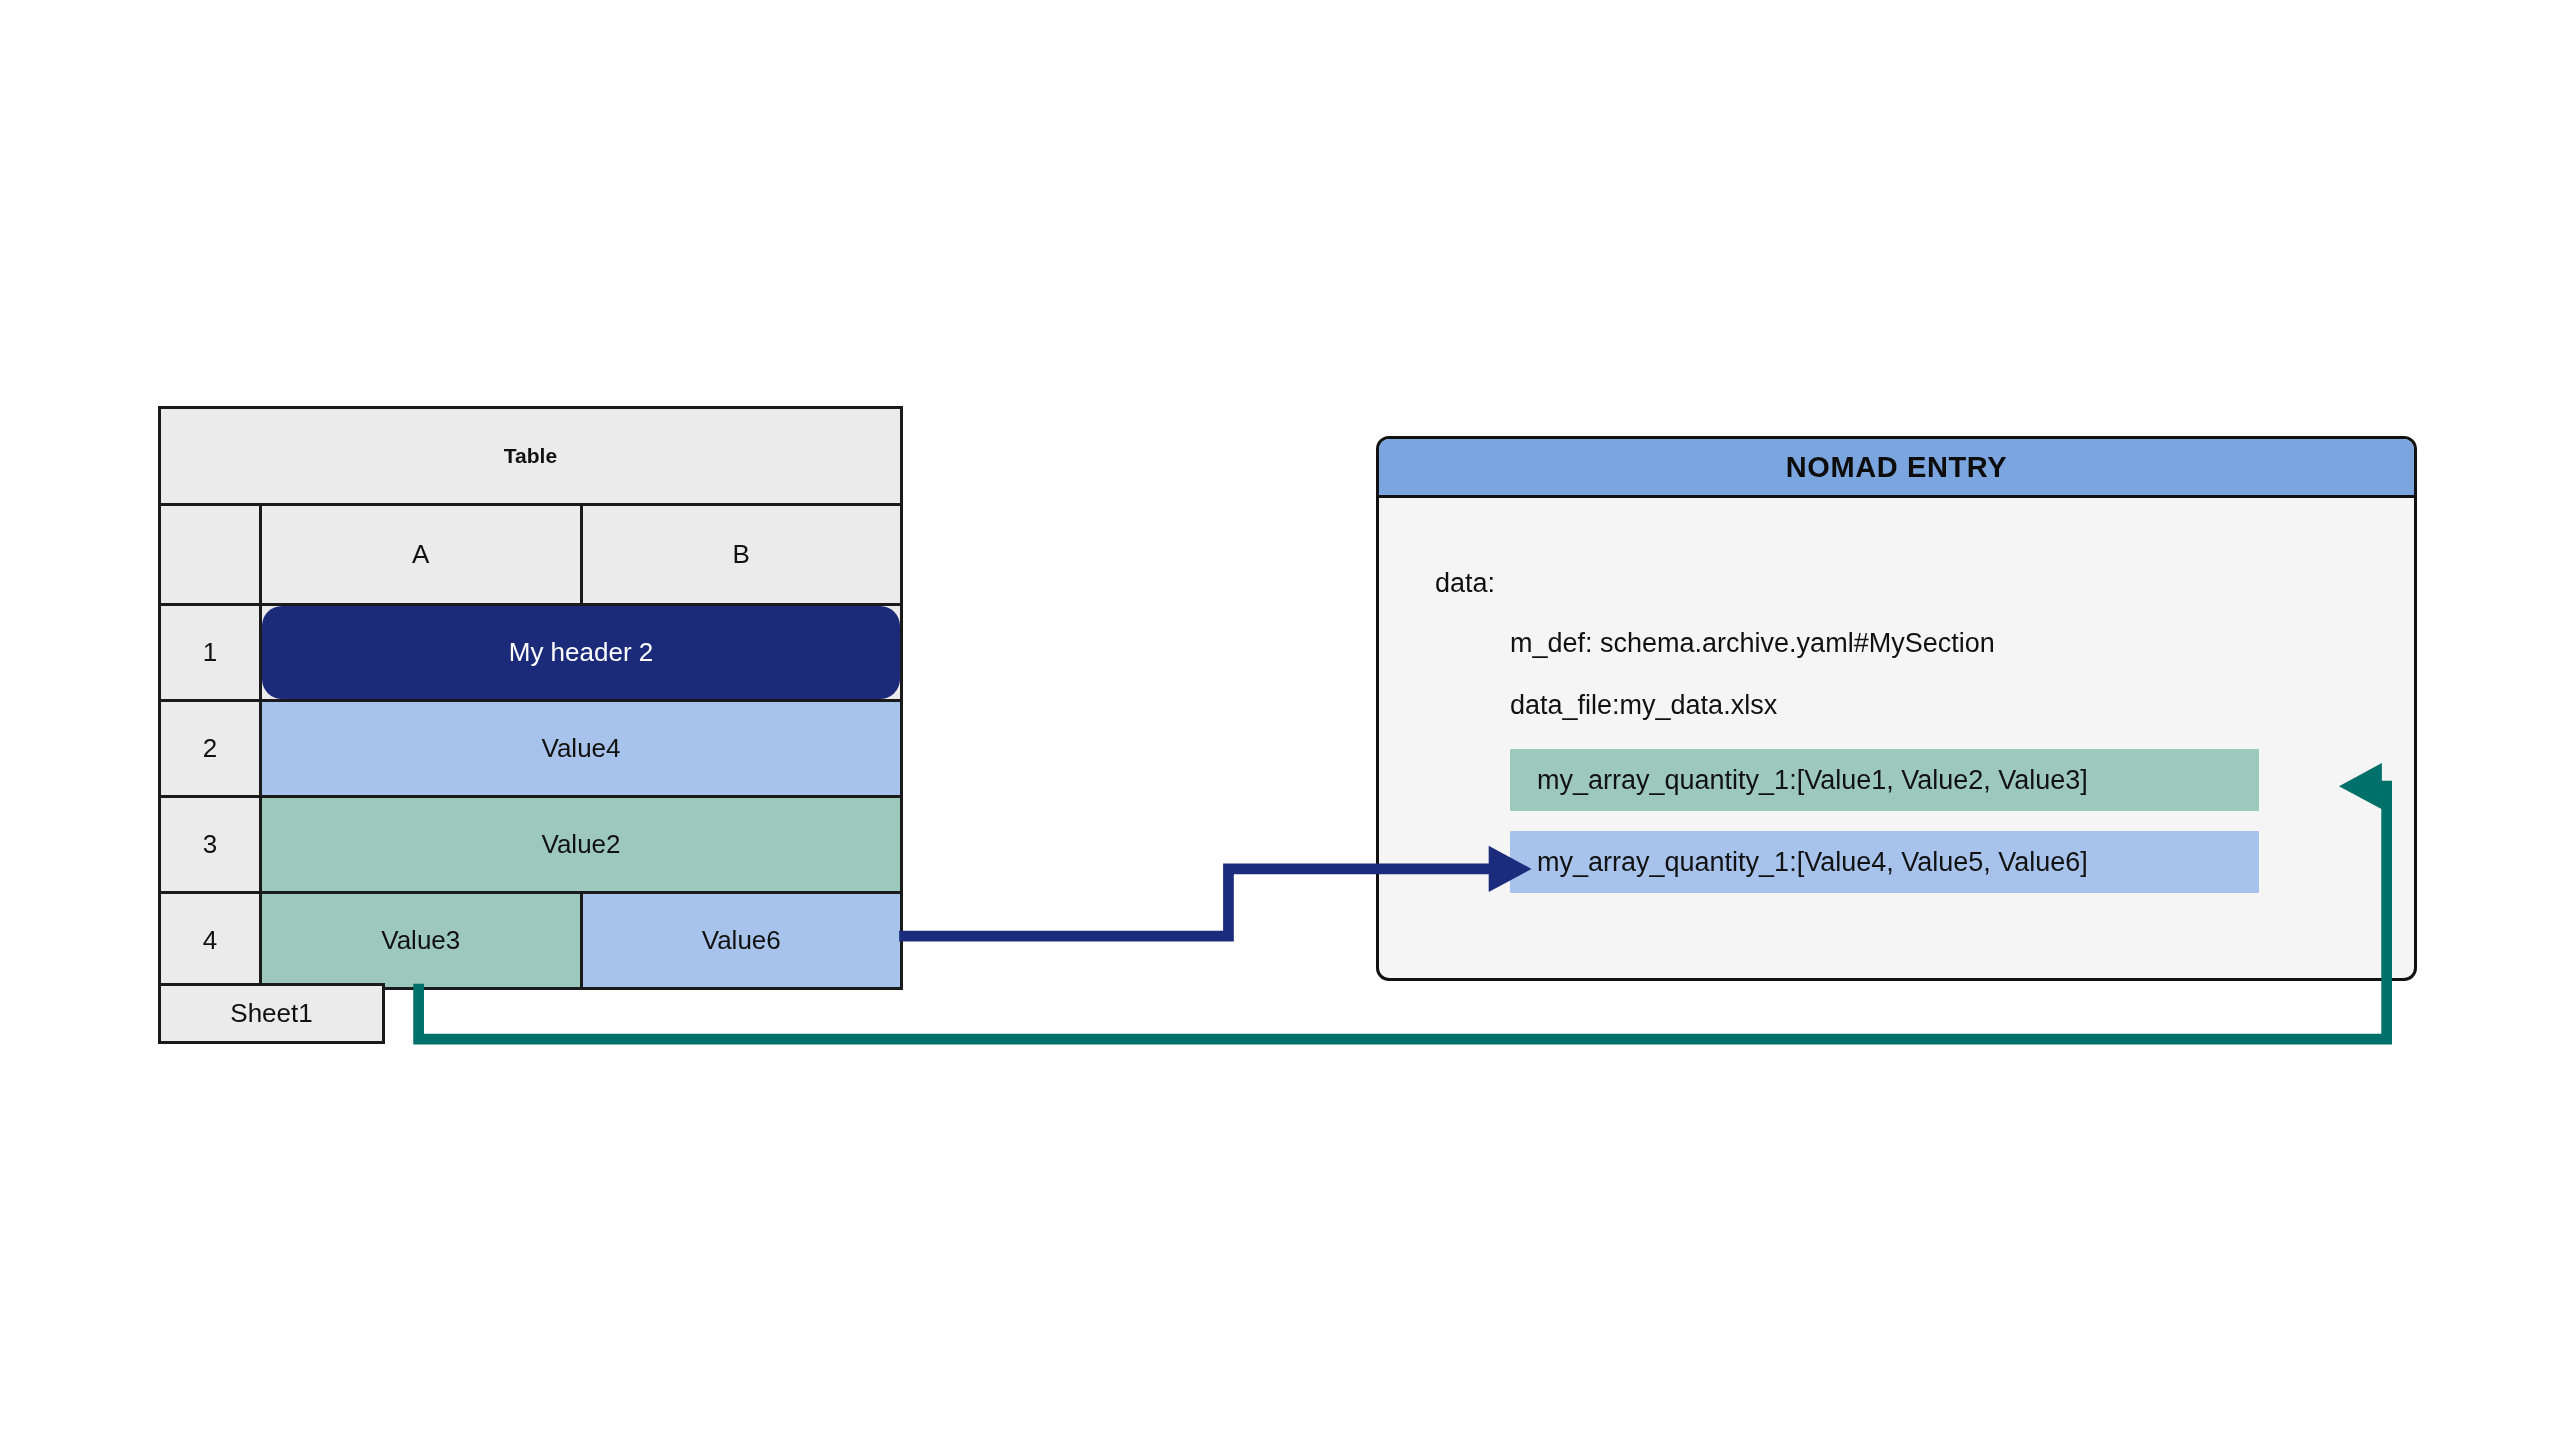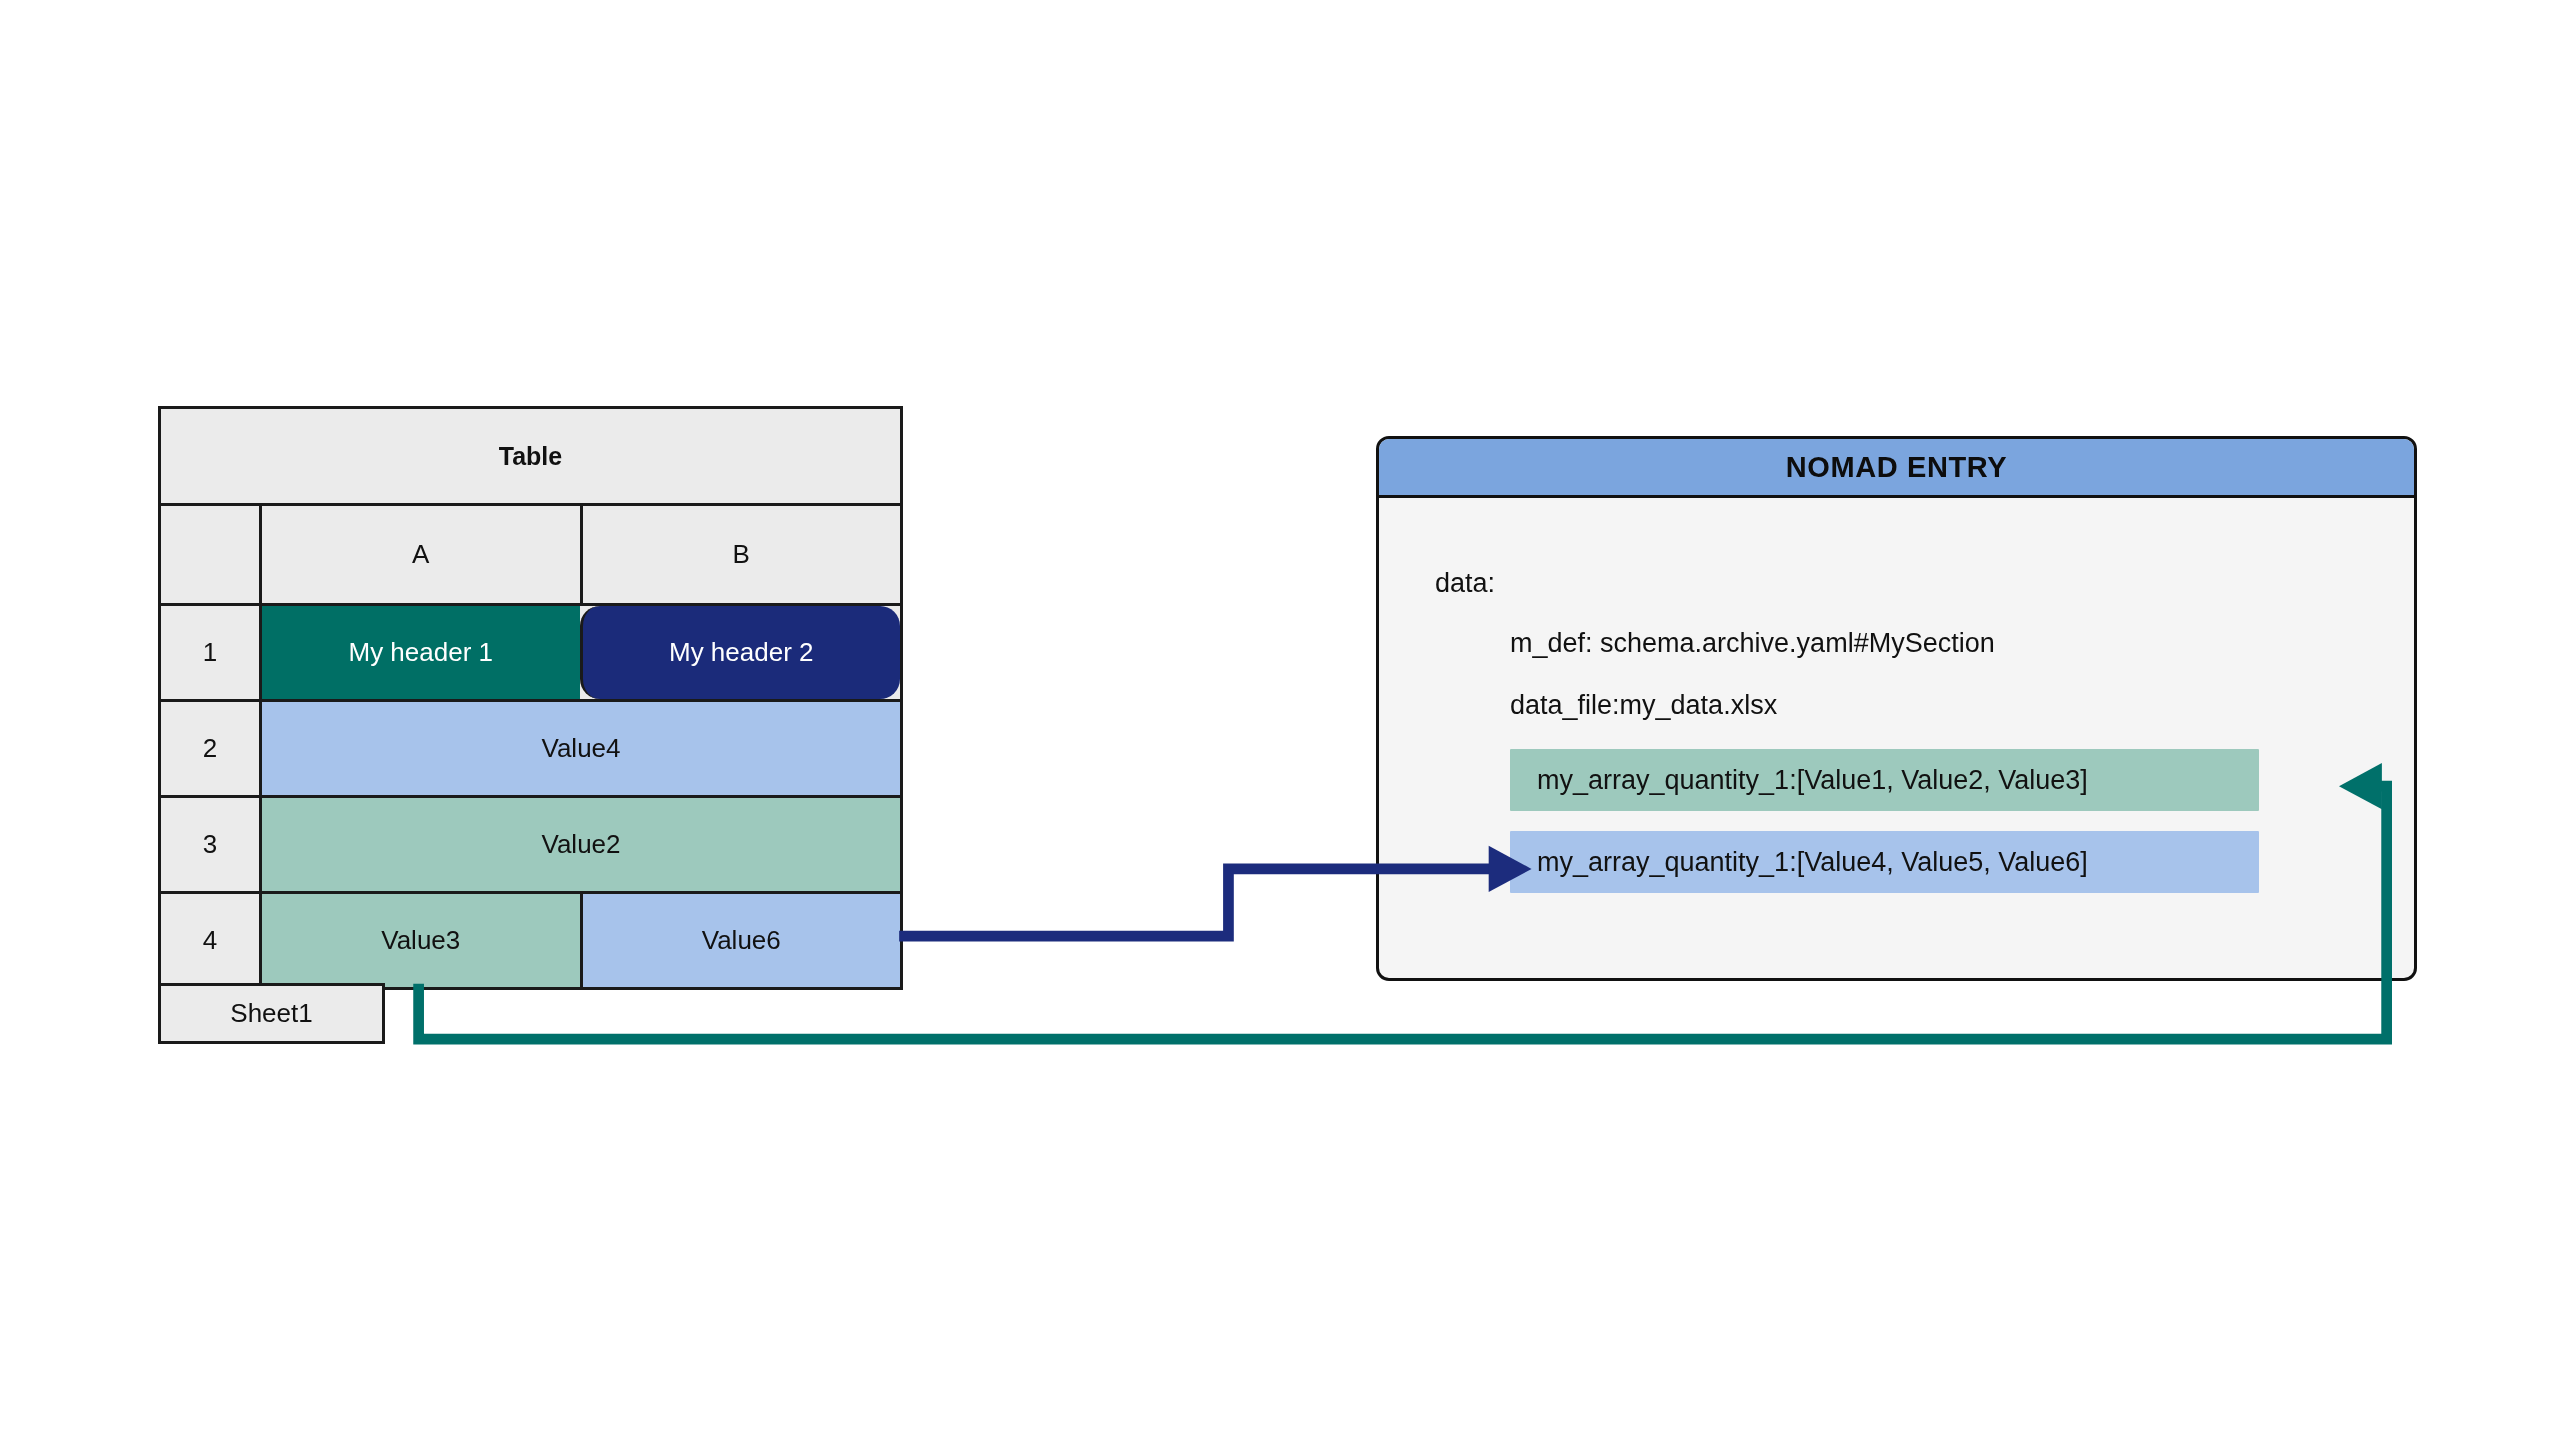--- a/index.html
+++ b/index.html
@@ -35,21 +35,21 @@
   .ss-title-row {
     height: 97px;
     background: #ebebeb;
     display: flex;
     align-items: center;
     justify-content: center;
     border-bottom: 3.6px solid #1a1a1a;
     box-sizing: border-box;
   }
   .ss-title-row .cellText {
-    font-size: 25px;
+    font-size: 21px;
     font-weight: bold;
     color: #111111;
   }
   .ss-row {
     display: flex;
     height: 96px;
     box-sizing: border-box;
   }
   .ss-row.colhead { height: 97px; }
   .ss-row + .ss-row { border-top: 3px solid #1a1a1a; }
@@ -190,21 +190,20 @@
     </div>
 
     <div class="ss-row colhead">
       <div class="ss-gutter"></div>
       <div class="ss-cell head">A</div>
       <div class="ss-cell head">B</div>
     </div>
 
     <div class="ss-row">
       <div class="ss-gutter">1</div>
-      <div class="ss-cell hdr-a">My header 1</div>
       <div class="ss-cell hdr-b">My header 2</div>
     </div>
 
     <div class="ss-row">
       <div class="ss-gutter">2</div>
       <div class="ss-cell val-b">Value4</div>
     </div>
 
     <div class="ss-row">
       <div class="ss-gutter">3</div>

